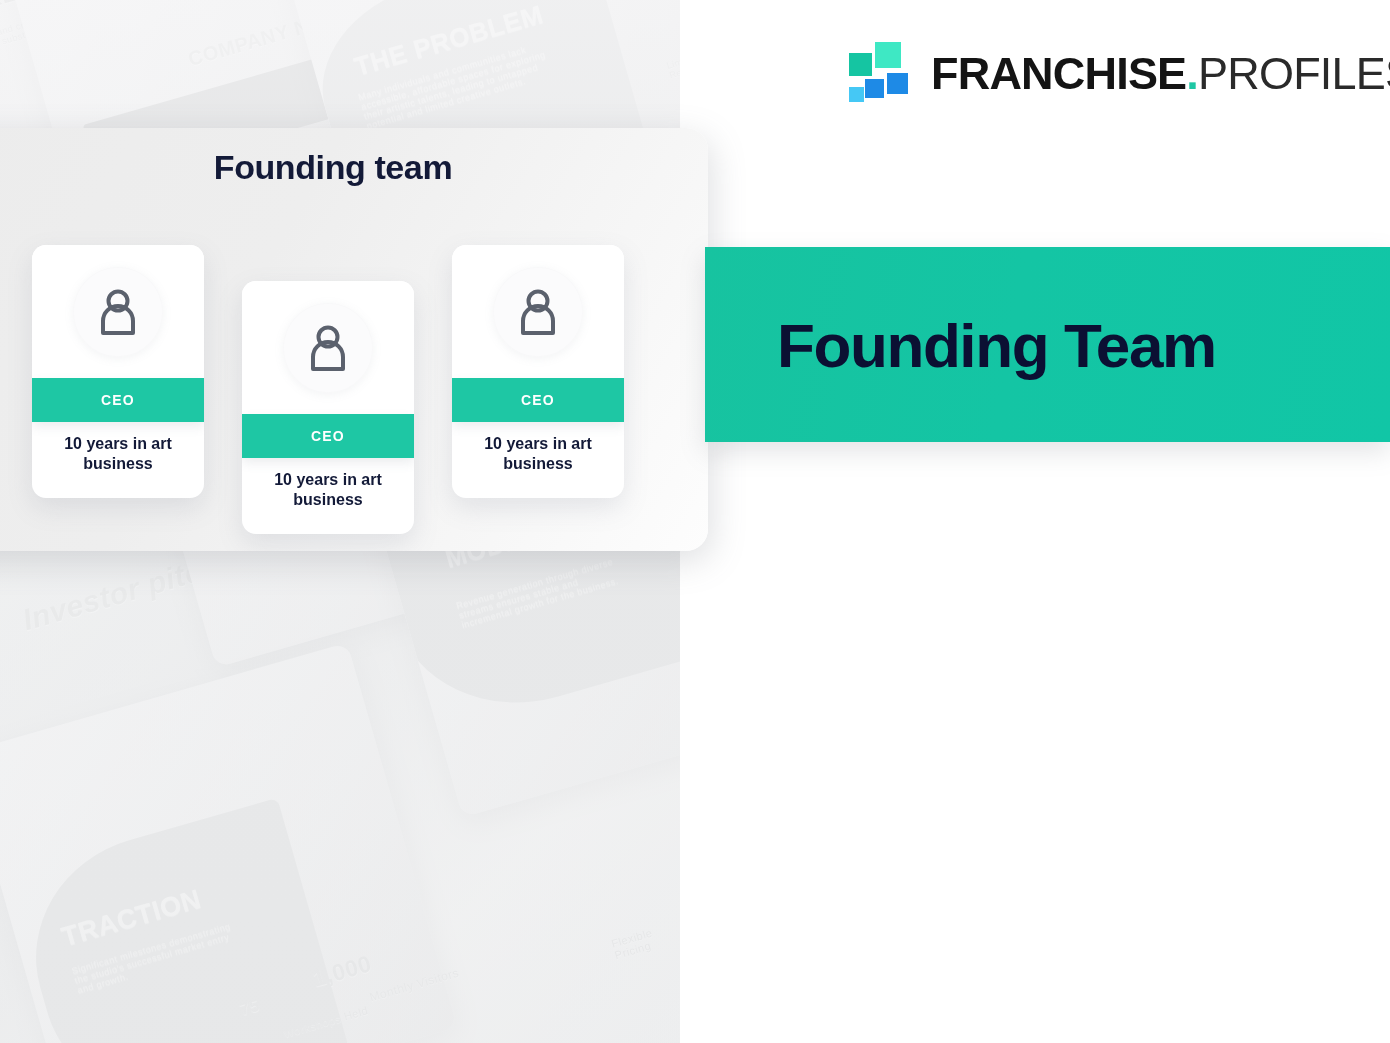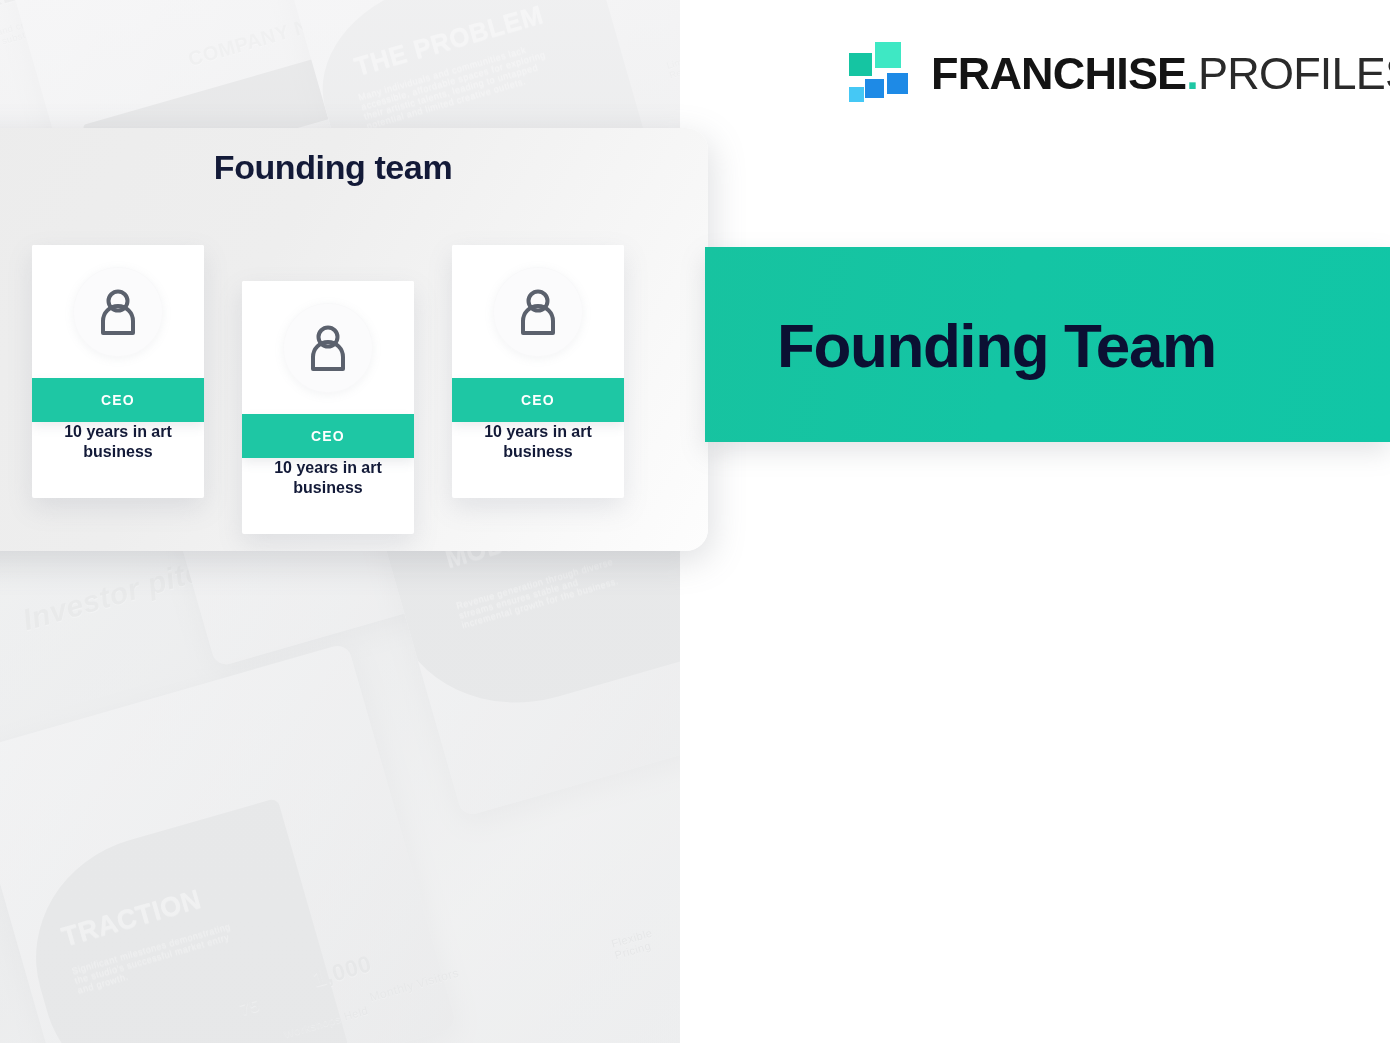--- a/index.html
+++ b/index.html
@@ -65,21 +65,21 @@
     position:absolute; left:243px; top:20px; width:300px;
     text-align:center;
     font-size:34px; font-weight:bold;
     color:#131a38;
     letter-spacing:-0.4px;
   }
 
   .pcard {
     position:absolute;
     background:#ffffff;
-    border-radius:2px;
+    border-radius:14px;
     box-shadow:0 10px 26px rgba(120,125,140,0.16);
     overflow:hidden;
   }
   .pcard-top {
     display:flex; align-items:center; justify-content:center;
     background:#ffffff;
   }
   .avatar-disc {
     border-radius:50%;
     background:#fbfbfc;
@@ -93,20 +93,21 @@
     font-weight:bold;
     letter-spacing:1.2px;
     box-shadow:0 5px 10px rgba(110,115,130,0.12);
   }
   .pcard-note {
     color:#131a38;
     font-weight:bold;
     text-align:center;
     line-height:1.28;
     display:flex; align-items:flex-start; justify-content:center;
+    padding-top:12px;
   }
 
   
   .logo-wrap {
     position:absolute; left:849px; top:42px;
     display:flex; align-items:center; gap:22px;
   }
   .logo-mark { position:relative; width:60px; height:62px; }
   .logo-mark i { position:absolute; display:block; }
   .logo-type {

